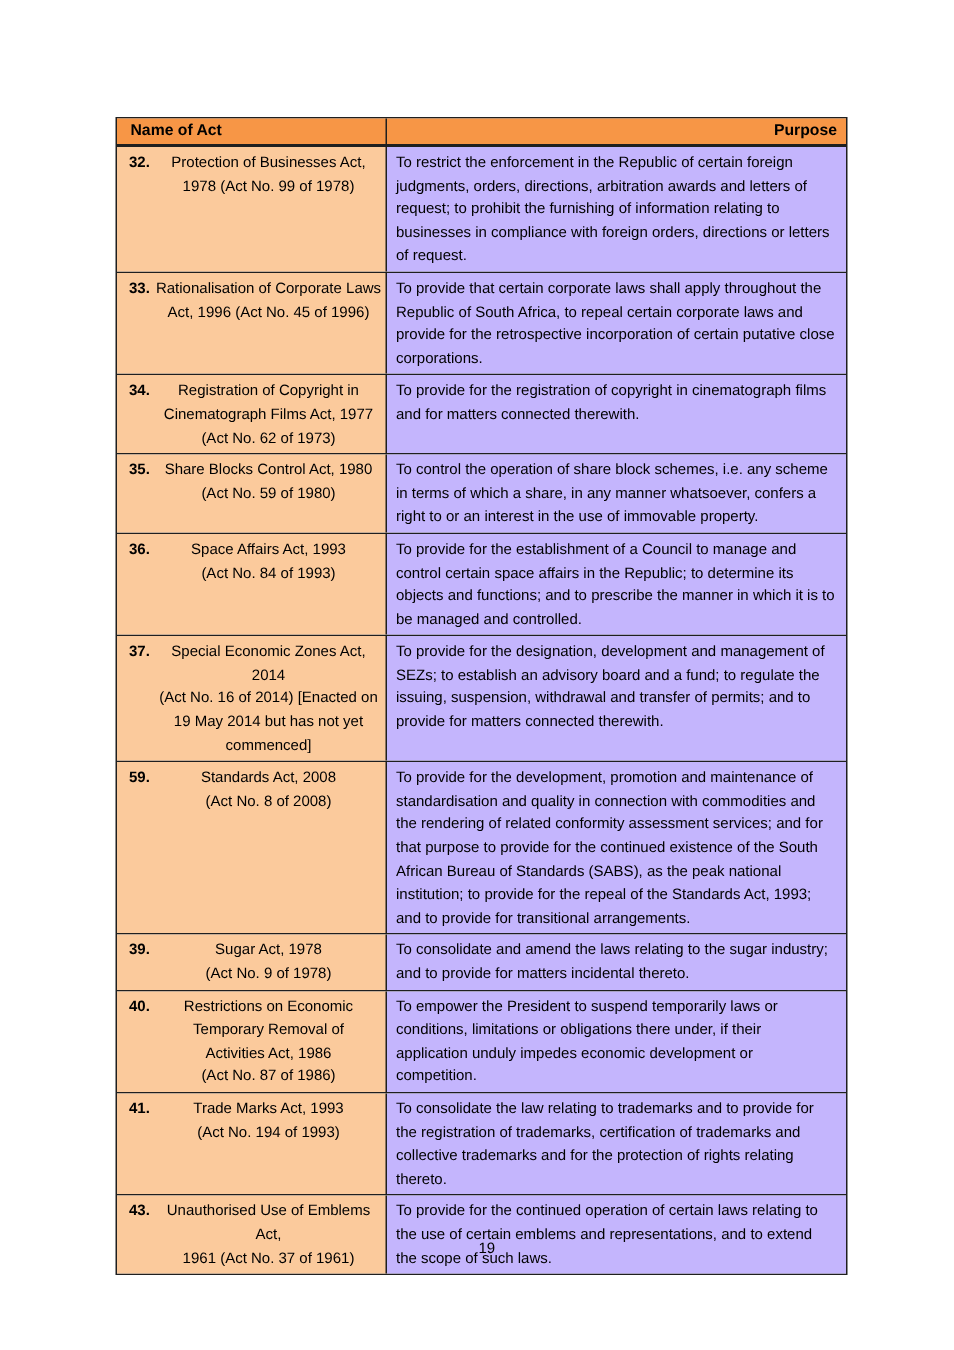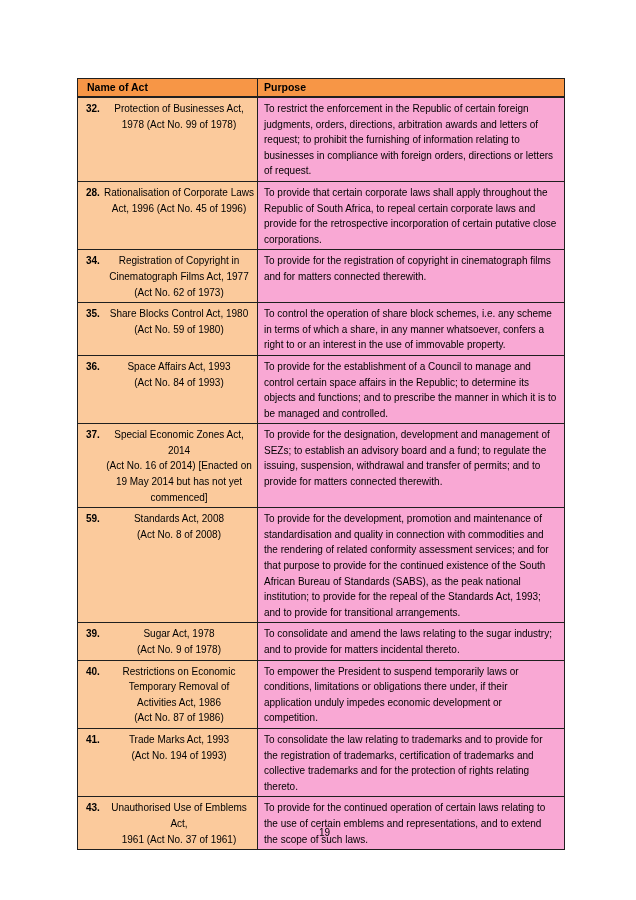--- a/index.html
+++ b/index.html
@@ -33,20 +33,21 @@
   .header-row .hcell-name {
     width: 180px;
     box-sizing: border-box;
     padding: 0 6px 0 9px;
     border-right: 1.5px solid var(--border, #1f1f1f);
     flex: none;
   }
   .header-row .hcell-purpose {
     flex: 1;
     padding: 0 6px;
+    text-align: right;
   }
   .row {
     display: flex;
     border-bottom: 1px solid var(--border, #1f1f1f);
   }
   .rows .row:last-child { border-bottom: none; }
   
   .rows .row:nth-child(6) { min-height: 80px; }
   .cell-name {
     width: 180px;
@@ -59,21 +60,21 @@
     line-height: 15.6px;
   }
   .act-number {
     font-weight: bold;
     width: 17px;
     flex: none;
   }
   .act-name { flex: 1; text-align: center; }
   .cell-purpose {
     flex: 1;
-    background: #f9a8d4;
+    background: #c4b5fd;
     padding: 3px 6px 2px 6px;
     line-height: 15.6px;
     white-space: pre-wrap;
   }
   .page-number {
     position: absolute;
     left: 13px;
     right: 0;
     top: 827px;
     text-align: center;
@@ -96,21 +97,21 @@
             <div class="act-number">32.</div>
             <div class="act-name">
               <div>Protection of Businesses Act,</div>
               <div>1978 (Act No. 99 of 1978)</div>
             </div>
           </div>
           <div class="cell-purpose">To restrict the enforcement in the Republic of certain foreign judgments, orders, directions, arbitration awards and letters of request; to prohibit the furnishing of information relating to businesses in compliance with foreign orders, directions or letters of request.</div>
         </div>
         <div class="row">
           <div class="cell-name">
-            <div class="act-number">28.</div>
+            <div class="act-number">33.</div>
             <div class="act-name">
               <div>Rationalisation of Corporate Laws</div>
               <div>Act, 1996 (Act No. 45 of 1996)</div>
             </div>
           </div>
           <div class="cell-purpose">To provide that certain corporate laws shall apply throughout the Republic of South Africa, to repeal certain corporate laws and provide for the retrospective incorporation of certain putative close corporations.</div>
         </div>
         <div class="row">
           <div class="cell-name">
             <div class="act-number">34.</div>

